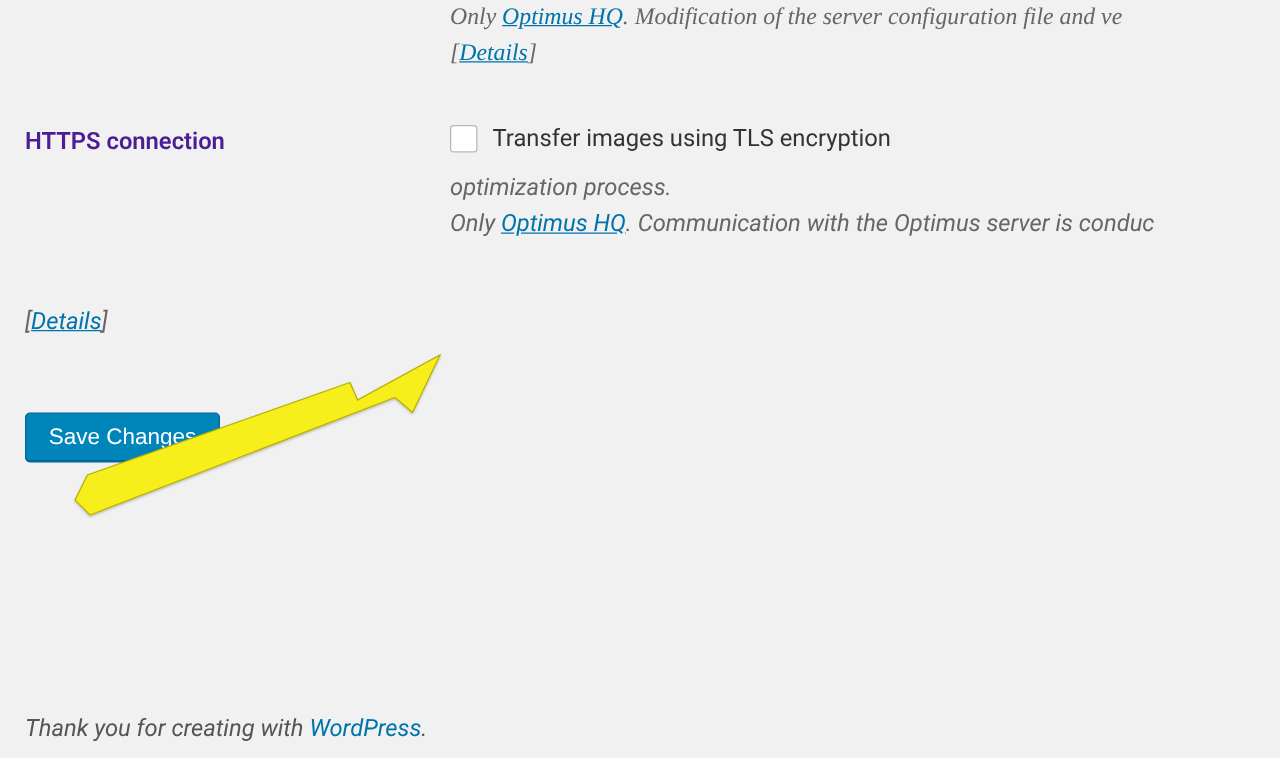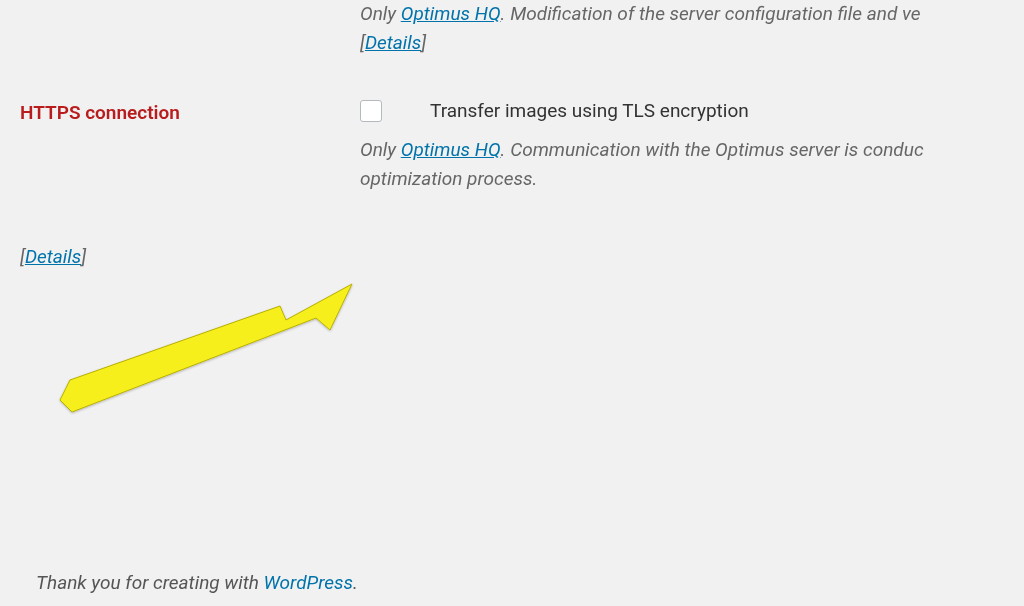--- a/index.html
+++ b/index.html
@@ -18,21 +18,21 @@
     }
     .setting-row {
       display: flex;
       align-items: flex-start;
       margin-bottom: 18px;
     }
     .setting-label {
       width: 340px;
       flex-shrink: 0;
       font-weight: 600;
-      color: #b91c1c;
+      color: #4c1d95;
       font-size: 19px;
       padding-top: 2px;
     }
     .setting-content {
       flex: 1;
     }
     .desc {
       font-style: italic;
       color: #666;
       line-height: 1.5;
@@ -64,52 +64,52 @@
     .checkbox.checked {
       border: 1.5px solid #0073aa;
     }
     .checkbox.checked svg {
       width: 16px;
       height: 16px;
     }
     .check-text {
       color: #333;
       font-size: 19px;
-      margin-left: 36px;
     }
     .save-btn {
       background: #0085ba;
       border: 1px solid #006799;
       color: #fff;
       font-size: 18px;
       padding: 8px 18px;
       border-radius: 4px;
       cursor: pointer;
       box-shadow: 0 1px 0 #006799;
       margin-top: 40px;
     }
     .footer-note {
       position: absolute;
       bottom: 12px;
-      left: 36px;
+      left: 20px;
       font-style: italic;
       color: #555;
       font-size: 19px;
     }
     .footer-note .wp {
       color: #0073aa;
     }
     .arrow-annotation {
       position: absolute;
       left: 40px;
       top: 280px;
       pointer-events: none;
     }
     .partial-row {
       margin-bottom: 4px;
+      font-family: Liberation Serif, serif;
     }
   </style>
 </head>
 <body>
 
 <div class="settings-area">
 
   
   <div class="setting-row partial-row">
     <div class="setting-label"></div>
@@ -126,38 +126,39 @@
   <div style="height:38px"></div>
 
   
   <div class="setting-row">
     <div class="setting-label">HTTPS connection</div>
     <div class="setting-content">
       <div class="check-line">
         <span class="checkbox"></span>
         <span class="check-text">Transfer images using TLS encryption</span>
       </div>
+      <div class="desc">optimization process.</div>
       <div class="desc">
         <span>Only </span><span class="link">Optimus HQ</span><span>. Communication with the Optimus server is conduc</span>
       </div>
-      <div class="desc">optimization process.</div>
     </div>
   </div>
 
   <div style="height:32px"></div>
 
   
   <div class="setting-row">
     <div class="setting-content">
       <div class="desc">
         <span>[</span><span class="link">Details</span><span>]</span>
       </div>
     </div>
   </div>
 
+  <button class="save-btn">Save Changes</button>
 
 </div>
 
 <svg class="arrow-annotation" width="340" height="140">
   <defs>
     <filter id="shadow" x="-20%" y="-20%" width="140%" height="140%">
       <feDropShadow dx="0" dy="1" stdDeviation="1" flood-opacity="0.25"></feDropShadow>
     </filter>
   </defs>
   <g filter="url(#shadow)">

